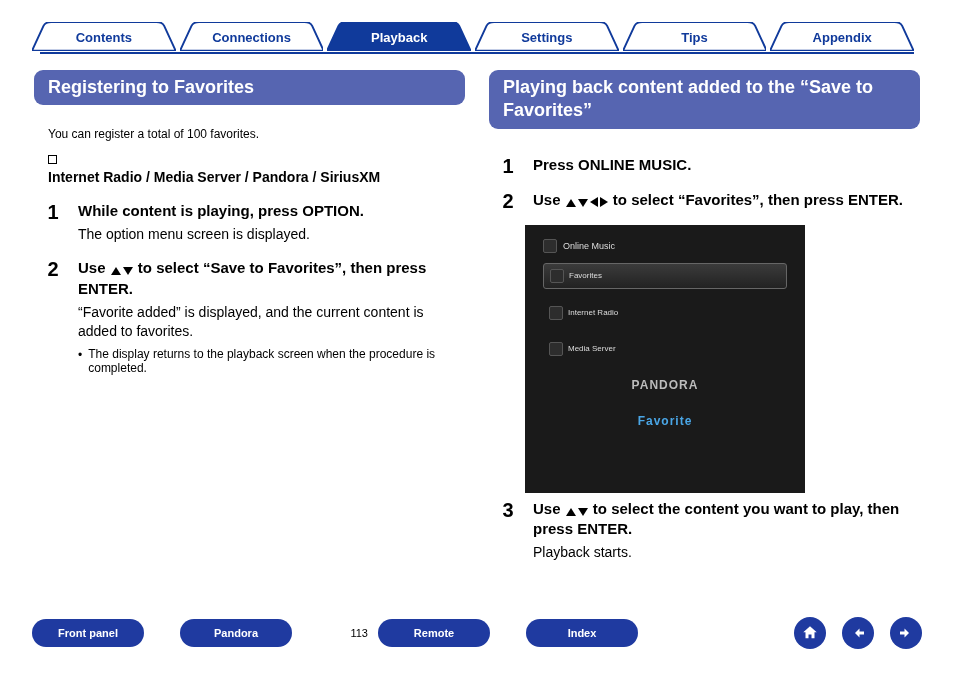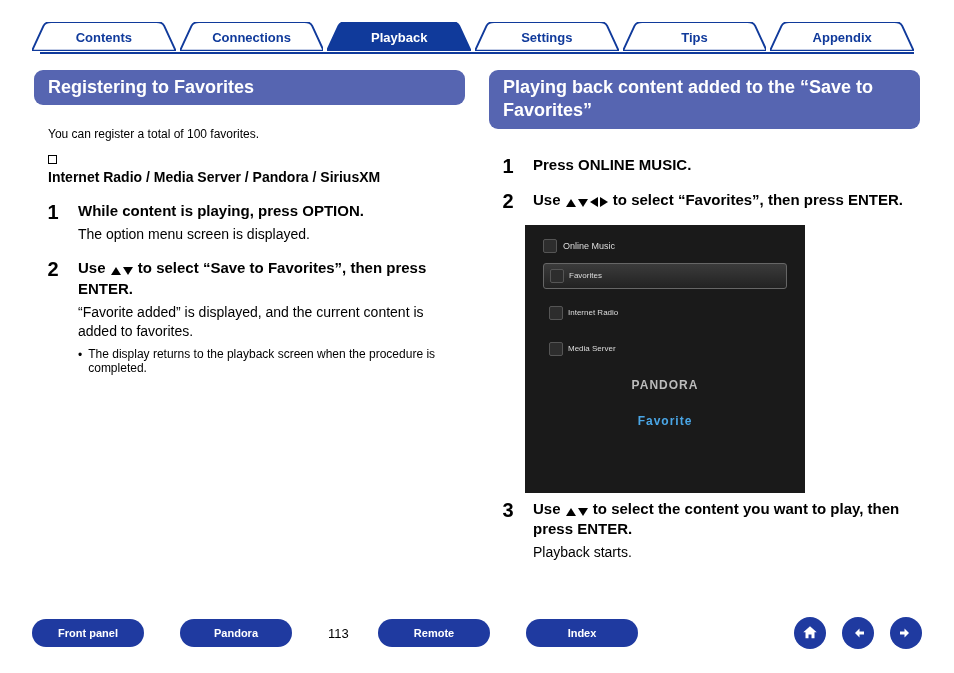--- a/index.html
+++ b/index.html
@@ -160,21 +160,21 @@
     font-weight: bold;
     font-size: 11px;
     width: 112px;
     height: 28px;
     border-radius: 14px;
     display: flex;
     align-items: center;
     justify-content: center;
     margin-right: 26px;
   }
-  .page-num { font-size: 13px; width: 40px; text-align: left; }
+  .page-num { font-size: 11px; width: 40px; text-align: right; }
   .spacer { flex: 1; }
   .navicon {
     width: 32px; height: 32px;
     border-radius: 50%;
     background: #1f3aa0;
     display: flex;
     align-items: center;
     justify-content: center;
     color: #fff;
     margin-left: 6px;

